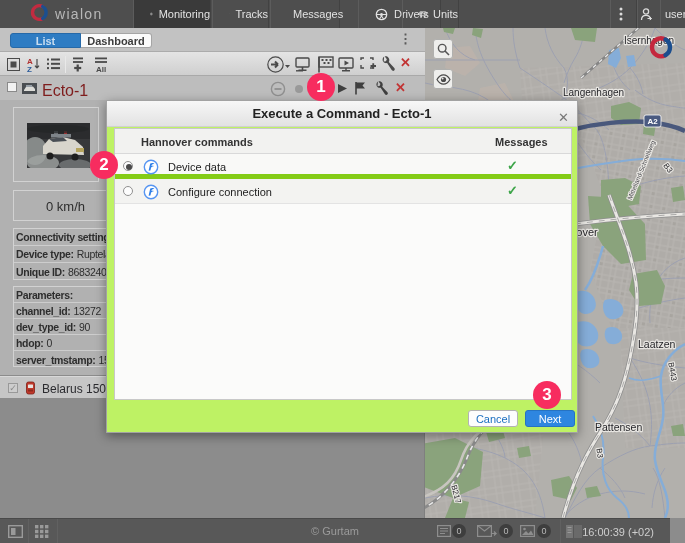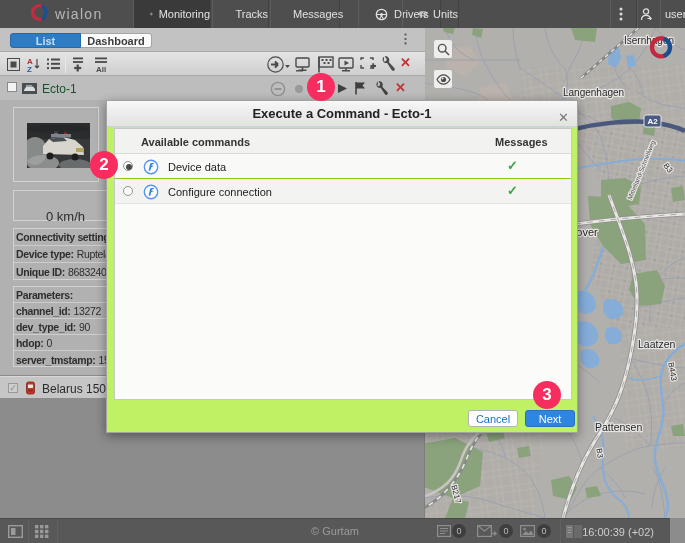--- a/index.html
+++ b/index.html
@@ -19,21 +19,21 @@
 #leftpanel { position:absolute; left:0; top:28px; width:425px; height:490px; background:#8c8c8c; z-index:10; border-right:1px solid #7f7f7f; }
 #tabbar { position:absolute; left:0; top:0; width:425px; height:24px; background:#c2c2c2; border-bottom:1px solid #ababab;padding-left:15px; }
 #seg { position:absolute; left:10px; top:5px; height:15px; display:flex; }
 .segbtn { width:71px; height:15px; font-size:11px; font-weight:bold; text-align:center; line-height:14px; }
 #seglist { background:#2e7cc3; color:#c9ddf0; border:1px solid #2669a8; border-radius:3px 0 0 3px; }
 #segdash { background:#fbfbfb; color:#3c3c3c; border:1px solid #a5a5a5; border-left:none; border-radius:0 3px 3px 0; }
 #tabdots { position:absolute; left:399px; top:3px; color:#5a5a5a; font-size:13px; font-weight:bold; }
 #toolbar { position:absolute; left:0; top:24px; width:425px; height:24px; background:linear-gradient(#e4e4e4,#cfcfcf); border-bottom:1px solid #a9a9a9; }
 #unitrow { position:absolute; left:0; top:48px; width:425px; height:24px; background:#bdbdbd; }
 #unitrow .cb { position:absolute; left:7px; top:6px; width:10px; height:10px; background:#f2f2f2; border:1px solid #8a8a8a; }
-#unitname { position:absolute; left:42px; top:6px; font-size:12px; color:#14532d; }
+#unitname { position:absolute; left:42px; top:6px; font-size:16px; color:#7f1d1d; }
 #ttwrap { position:absolute; left:0; top:72px; width:425px; height:275px; background:#b1b1b1; }
 .tbox { position:absolute; border:1px solid #d2d2d2; }
 .trow { border-bottom:1px solid #cdcdcd; font-size:10.5px; color:#2e2e2e; padding-left:2px; display:flex; align-items:center; white-space:nowrap; overflow:hidden; letter-spacing:-0.35px; }
 .trow b { margin-right:3px; }
 #belarusrow { position:absolute; left:0; top:348px; width:425px; height:22px; background:#c6c6c6; border-top:1px solid #d8d8d8; }
 #belarusrow .cb2 { position:absolute; left:8px; top:6px; width:10px; height:10px; background:#cdcdcd; border:1px solid #999; color:#8a8a8a; font-size:9px; line-height:9px; text-align:center; }
 #belarusname { position:absolute; left:42px; top:5px; font-size:12px; color:#2b2b2f; }
 
 
 #bottombar { position:absolute; left:0; top:518px; width:670px; height:25px; background:#585858; border-top:1px solid #494949; z-index:30; color:#9e9e9e; }
@@ -42,21 +42,21 @@
 .bsep { position:absolute; top:0; width:1px; height:25px; background:#4b4b4b; border-right:1px solid #616161; }
 .badge0 { position:absolute; top:5px; width:14px; height:14px; border-radius:7px; background:#3e3e3e; color:#b9b9b9; font-size:9px; text-align:center; line-height:14px; }
 
 
 #modal { position:absolute; left:106px; top:100px; width:472px; height:333px; background:#bef264; border:1px solid #a2a2a2; box-shadow:0 3px 10px rgba(0,0,0,0.4); z-index:40; }
 #mtitle { position:absolute; left:0; top:0; width:100%; height:26px; background:linear-gradient(#f7f7f7,#e2e2e2); border-bottom:1px solid #d0d0d0; text-align:center; font-size:13px; font-weight:bold; color:#222; line-height:26px; }
 #mclose { position:absolute; right:8px; top:4px; color:#777; font-size:13px; font-weight:normal; }
 #mcontent { position:absolute; left:7px; top:27px; width:458px; height:272px; background:#fbfbfa; border:1px solid #c8c8c8; }
 #mheader { position:absolute; left:0; top:0; width:100%; height:25px; background:#f2f2f0; border-bottom:1px solid #d9d9d9; font-size:11px; font-weight:bold; color:#333; }
 .mrow { position:absolute; left:0; width:100%; height:25px; font-size:11px; color:#222; }
-.mrow1 { top:25px; background:#f9f9f7; border-bottom:1px solid #84cc16; }
+.mrow1 { top:25px; background:#f9f9f7; border-bottom:5px solid #84cc16; }
 .mrow2 { top:50px; background:#f3f3f1; border-bottom:1px solid #e3e3e3; }
 .radio { position:absolute; top:7px; width:10px; height:10px; border:1px solid #909090; border-radius:50%; background:#fdfdfd; }
 .radio.sel::after { content:""; position:absolute; left:2px; top:2px; width:6px; height:6px; border-radius:50%; background:#4a4a4a; }
 .cmdicon { position:absolute; top:5px; }
 .gcheck { position:absolute; left:392px; top:4px; color:#3da549; font-size:13px; font-weight:bold; }
 .btn { position:absolute; top:309px; height:17px; font-size:11px; text-align:center; border-radius:3px; line-height:16px; }
 #btncancel { left:361px; width:50px; background:#fdfdfd; border:1px solid #b3b3b3; color:#1b6fc0; }
 #btnnext { left:418px; width:50px; background:#2e86e0; border:1px solid #2673c2; color:#fff; }
 
 
@@ -404,21 +404,21 @@
         <rect x="24" y="11" width="20" height="3.5" fill="#7e8489"></rect>
         <rect x="27" y="8" width="4" height="3" fill="#6a6e72"></rect>
         <rect x="37" y="8" width="3" height="3" fill="#993333"></rect>
         <rect x="49" y="25" width="8" height="4" fill="#b5a45e"></rect>
         <circle cx="23" cy="33" r="3.5" fill="#1e1e1e"></circle>
         <circle cx="48" cy="34" r="3.5" fill="#1e1e1e"></circle>
         <ellipse cx="31" cy="6" rx="31" ry="4" fill="#242527" opacity="0.7"></ellipse>
       </svg>
     </div>
     <div class="tbox" style="left:13px;top:90px;width:150px;height:31px;border-right:none;">
-      <div style="position:absolute;left:32px;top:8px;font-size:13px;color:#2e2e2e;margin-top:10px;">0 km/h</div>
+      <div style="position:absolute;left:32px;top:8px;font-size:13px;color:#2e2e2e;">0 km/h</div>
     </div>
     <div class="tbox" style="left:13px;top:128px;width:150px;height:52px;border-right:none;">
       <div class="trow" style="height:17px;">
             <b>Connectivity settings:</b>
           </div>
       <div class="trow" style="height:17px;"><b>Device type:</b> Ruptela</div>
       <div class="trow" style="height:17px;border-bottom:none;align-items:center;"><b>Unique ID:</b> 86832402</div>
     </div>
     <div class="tbox" style="left:13px;top:186px;width:150px;height:81px;border-right:none;">
       <div class="trow" style="height:16px;">
@@ -452,21 +452,21 @@
         <path d="M1 5.5 C3 2 6 0.8 7.5 0.8 C9 0.8 12 2 14 5.5 C12 9 9 10.2 7.5 10.2 C6 10.2 3 9 1 5.5 Z" fill="none" stroke="#4a4a4a" stroke-width="1.2"></path>
         <circle cx="7.5" cy="5.5" r="2.6" fill="#4a4a4a"></circle>
         <circle cx="6.6" cy="4.6" r="1" fill="#e8e8e8"></circle>
       </svg>
 </div>
 
 <div id="modal">
   <div id="mtitle">Execute a Command - Ecto-1<span id="mclose">✕</span></div>
   <div id="mcontent">
     <div id="mheader">
-      <span style="position:absolute;left:26px;top:7px;">Available commands</span>
+      <span style="position:absolute;left:26px;top:7px;">Hannover commands</span>
       <span style="position:absolute;left:380px;top:7px;">Messages</span>
     </div>
     <div class="mrow mrow1">
       <div class="radio sel" style="left:8px;"></div>
       <svg class="cmdicon" style="left:28px;" width="16" height="16" viewBox="0 0 16 16">
             <circle cx="8" cy="8" r="6.7" fill="#fff" stroke="#5695f2" stroke-width="1.4"></circle>
             <path d="M5.6 11.8 L7.2 4.6 C9 3.6 10.8 4.0 11.6 5.2 C10.4 4.9 9.2 5.2 8.6 6.2 L8.4 7.0 C9.4 6.6 10.3 6.7 11 7.2 C10.2 7.3 9 7.6 8.1 8.4 L7.4 11.4 Z" fill="#2f7fe8"></path>
           </svg>
       <span style="position:absolute;left:53px;top:7px;">Device data</span>
       <span class="gcheck">✓</span>

